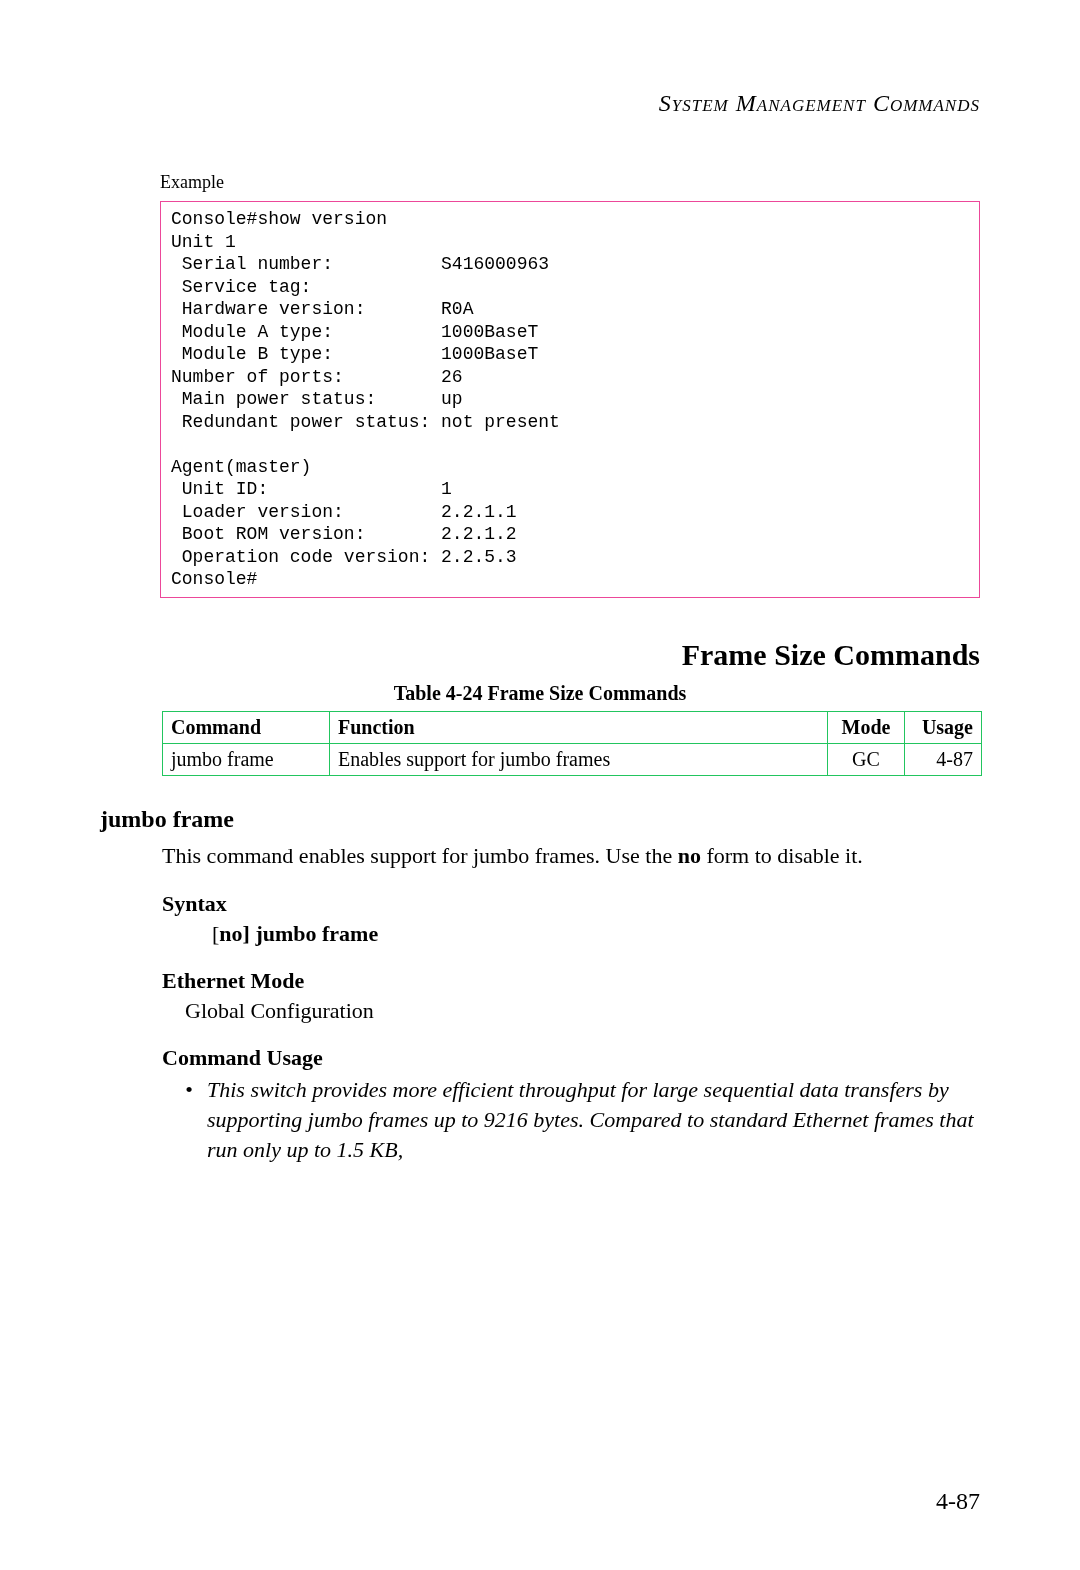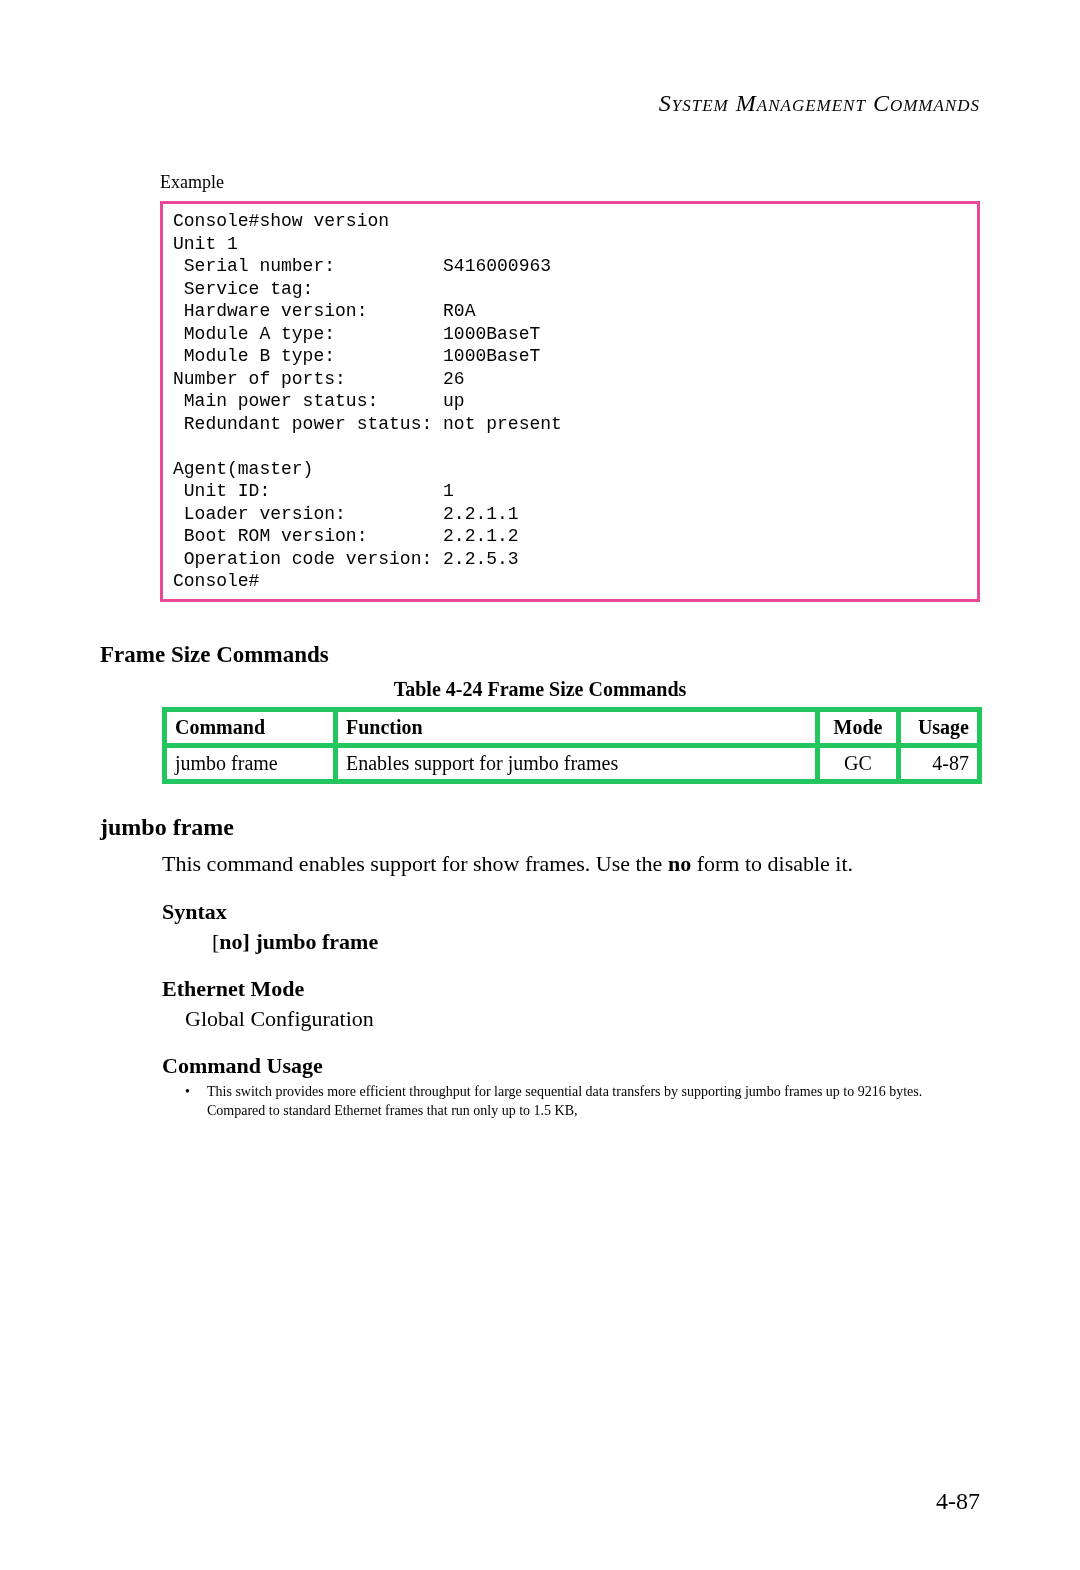--- a/index.html
+++ b/index.html
@@ -25,48 +25,49 @@
     margin-bottom: 55px;
     font-family: Georgia, serif;
   }
   .example-label {
     font-weight: normal;
     font-size: 18px;
     margin-left: 60px;
     margin-bottom: 8px;
   }
   .code-block {
-    border: 3px solid #ec4899;
+    border: 1px solid #ec4899;
     margin: 0 0 40px 60px;
     padding: 6px 10px;
     font-family: 'Courier New', monospace;
     font-size: 18px;
     line-height: 1.25;
     white-space: pre;
   }
   h2.section-heading {
-    font-size: 23px;
+    font-size: 30px;
     font-weight: bold;
     margin: 20px 0 10px 0;
+    text-align: right;
   }
   .table-caption {
     text-align: center;
     font-weight: bold;
     font-size: 20px;
     margin: 4px 0 6px 0;
   }
   table.cmd-table {
     border-collapse: collapse;
     margin: 0 0 30px 62px;
     width: 820px;
     font-size: 20px;
   }
   table.cmd-table th,
   table.cmd-table td {
-    border: 5px solid #22c55e;
+    border: 1px solid #22c55e;
     padding: 4px 8px;
     text-align: left;
     vertical-align: top;
   }
   table.cmd-table th {
     font-weight: bold;
   }
   table.cmd-table th.mode-col,
   table.cmd-table td.mode-col {
     width: 60px;
@@ -98,24 +99,25 @@
   }
   .indent-2 {
     font-size: 22px;
     margin: 4px 0 14px 85px;
   }
   .syntax-line {
     font-size: 22px;
     margin: 4px 0 14px 112px;
   }
   ul.usage-list {
-    font-size: 14px;
+    font-size: 22px;
     margin: 4px 0 14px 85px;
     padding-left: 0;
     list-style: none;
+    font-style: italic;
   }
   ul.usage-list li {
     position: relative;
     padding-left: 22px;
     line-height: 1.35;
   }
   ul.usage-list li::before {
     content: "•";
     position: absolute;
     left: 0;
@@ -174,21 +176,21 @@
         <td>Enables support for jumbo frames</td>
         <td class="mode-col">GC</td>
         <td class="page-col">4-87</td>
       </tr>
     </tbody>
   </table>
 
   <h3 class="subsection-heading">jumbo frame</h3>
 
   <p class="body-para">
-    <span>This command enables support for show frames. Use the </span><b>no</b><span> form to disable it.</span>
+    <span>This command enables support for jumbo frames. Use the </span><b>no</b><span> form to disable it.</span>
   </p>
 
   <div class="indent-1">Syntax</div>
   <div class="syntax-line">
     <span>[</span><b>no] jumbo frame</b>
   </div>
 
 
   <div class="indent-1">Ethernet Mode</div>
   <div class="indent-2">Global Configuration</div>

